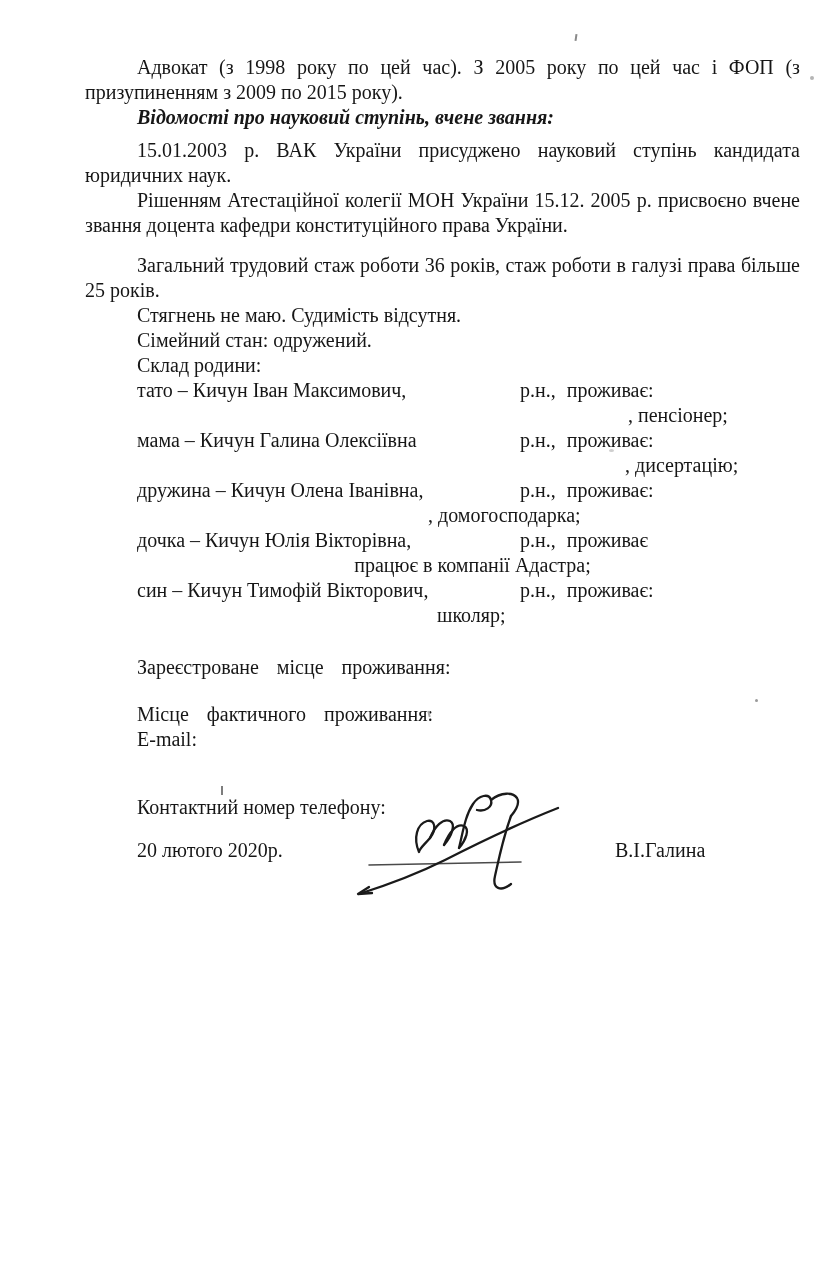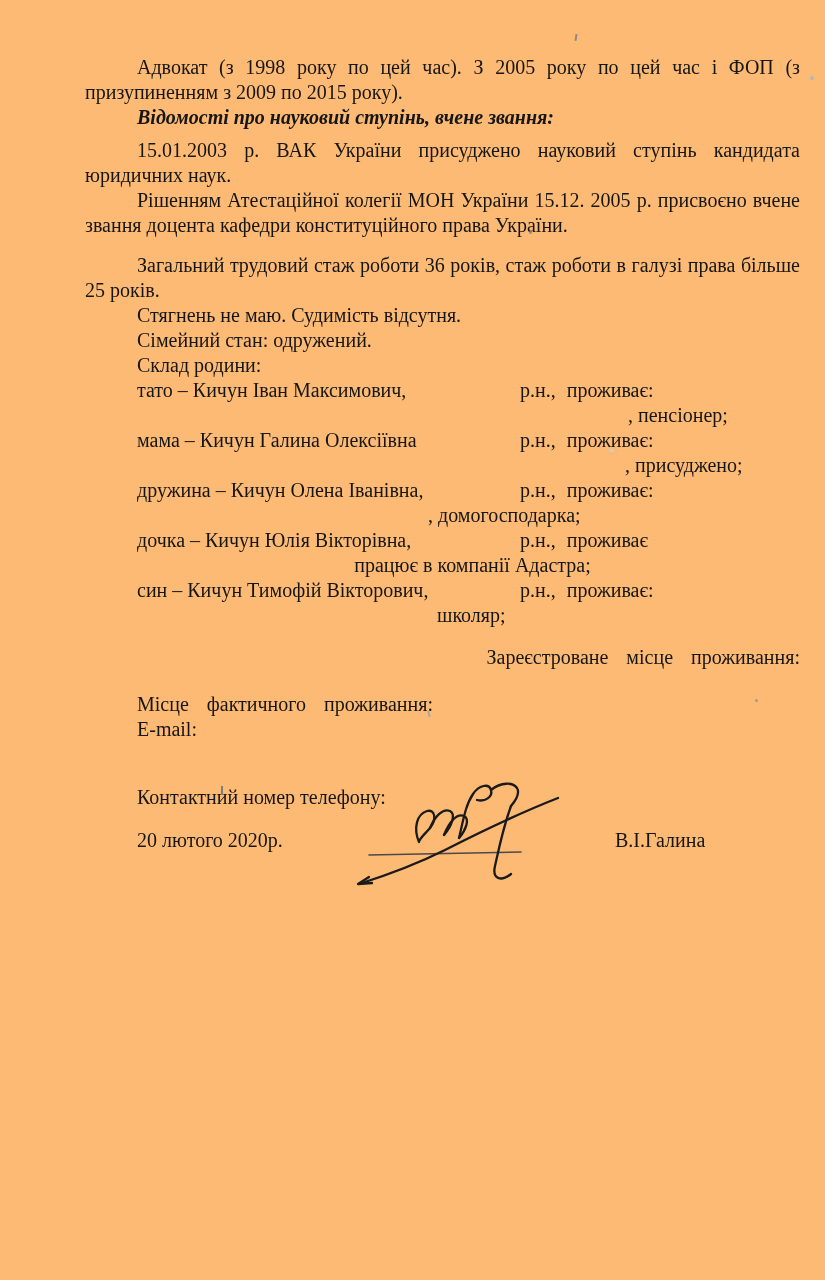--- a/index.html
+++ b/index.html
@@ -1,21 +1,21 @@
 <!DOCTYPE html>
 <html><head>
 <meta charset="utf-8">
 <style>
   html,body { margin:0; padding:0; background:#e8e8e8; }
   .page {
     position: relative;
     width: 825px;
     height: 1280px;
     margin: 0 auto;
-    background: #fdba74;
+    background: #ffffff;
     overflow: hidden;
     font-family: "Liberation Serif", "DejaVu Serif", serif;
     color: #161616;
   }
   .content {
     position: relative;
     padding: 55px 25px 0 85px;
     font-size: 20px;
     line-height: 25px;
   }
@@ -31,21 +31,21 @@
   .gap-exp { margin-top: 15px; }
   .fam-row { position: relative; padding-left: 52px; height: 25px; white-space: nowrap; }
   .fam-rn { position: absolute; left: 435px; top: 0; word-spacing: 6px; }
   .fam-cont { height: 25px; white-space: nowrap; }
   .cont-0 { margin-left: 543px; }
   .cont-1 { margin-left: 540px; }
   .cont-2 { margin-left: 343px; }
   .cont-3 { margin-left: 60px; text-align: center; }
   .cont-4 { margin-left: 352px; }
   .wide { word-spacing: 13px; }
-  .gap-reg { margin-top: 17px; text-align: right; }
+  .gap-reg { margin-top: 27px; }
   .gap-act { margin-top: 22px; }
   .gap-phone { margin-top: 43px; }
   .sign-row { position: relative; height: 60px; margin-top: 18px; }
   .date { position: absolute; left: 52px; top: 0; }
   .signed-by { position: absolute; left: 530px; top: 0; }
   .signature { position: absolute; left: 268px; top: -50px; width: 210px; height: 112px; }
   .signature path { fill: none; stroke: #1a1a1a; stroke-width: 2.3; stroke-linecap: round; stroke-linejoin: round; }
   .signature path.underline { stroke: #4a4a4a; stroke-width: 1.6; }
   .speck { position: absolute; background: #999; }
   .s1 { left:575px; top:34px;  width:2px; height:7px; transform: rotate(8deg); background:#8a8a8a; }
@@ -77,21 +77,21 @@
     <div class="fam-row">
       <span>тато – Кичун Іван Максимович,</span>
       <span class="fam-rn">р.н., проживає:</span>
     </div>
     <div class="fam-cont cont-0">, пенсіонер;</div>
 
     <div class="fam-row">
       <span>мама – Кичун Галина Олексіївна</span>
       <span class="fam-rn">р.н., проживає:</span>
     </div>
-    <div class="fam-cont cont-1">, присуджено;</div>
+    <div class="fam-cont cont-1">, дисертацію;</div>
 
     <div class="fam-row">
       <span>дружина – Кичун Олена Іванівна,</span>
       <span class="fam-rn">р.н., проживає:</span>
     </div>
     <div class="fam-cont cont-2">, домогосподарка;</div>
 
     <div class="fam-row">
       <span>дочка – Кичун Юлія Вікторівна,</span>
       <span class="fam-rn">р.н., проживає</span>

